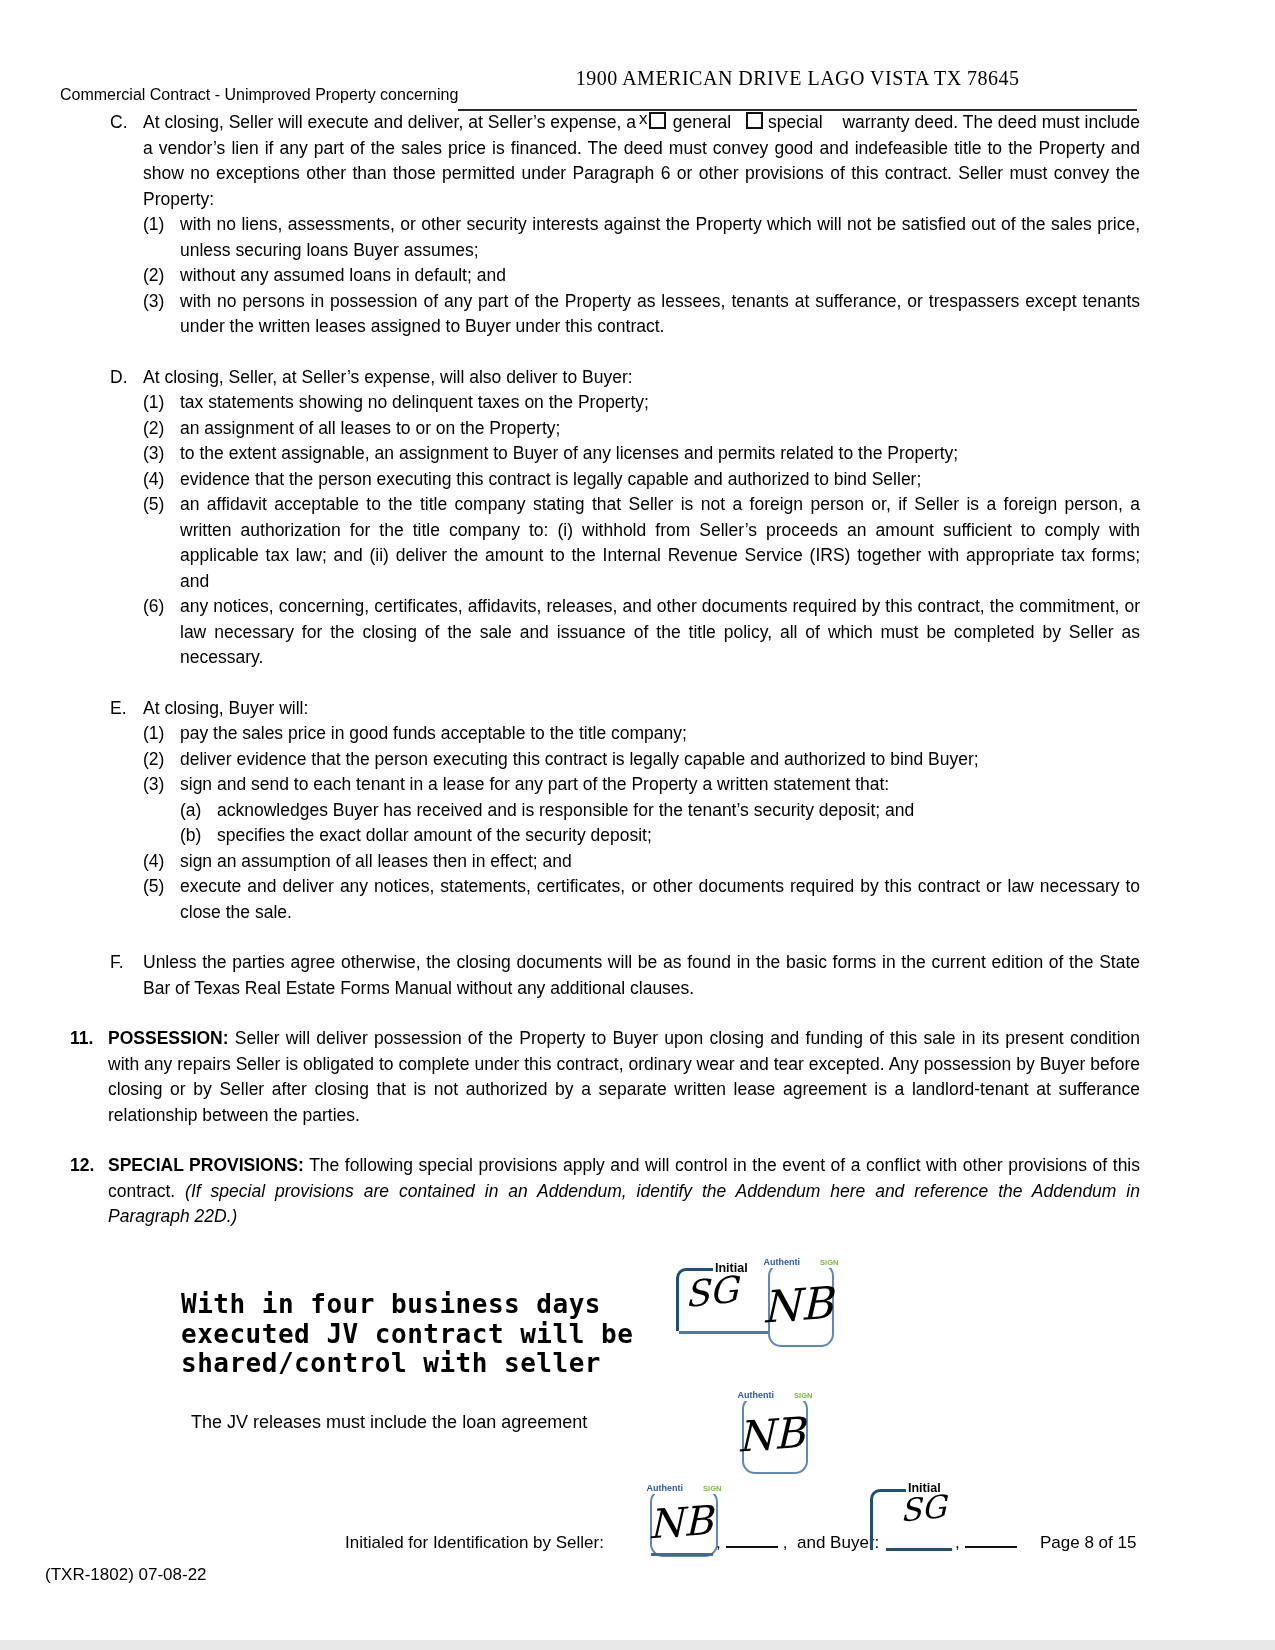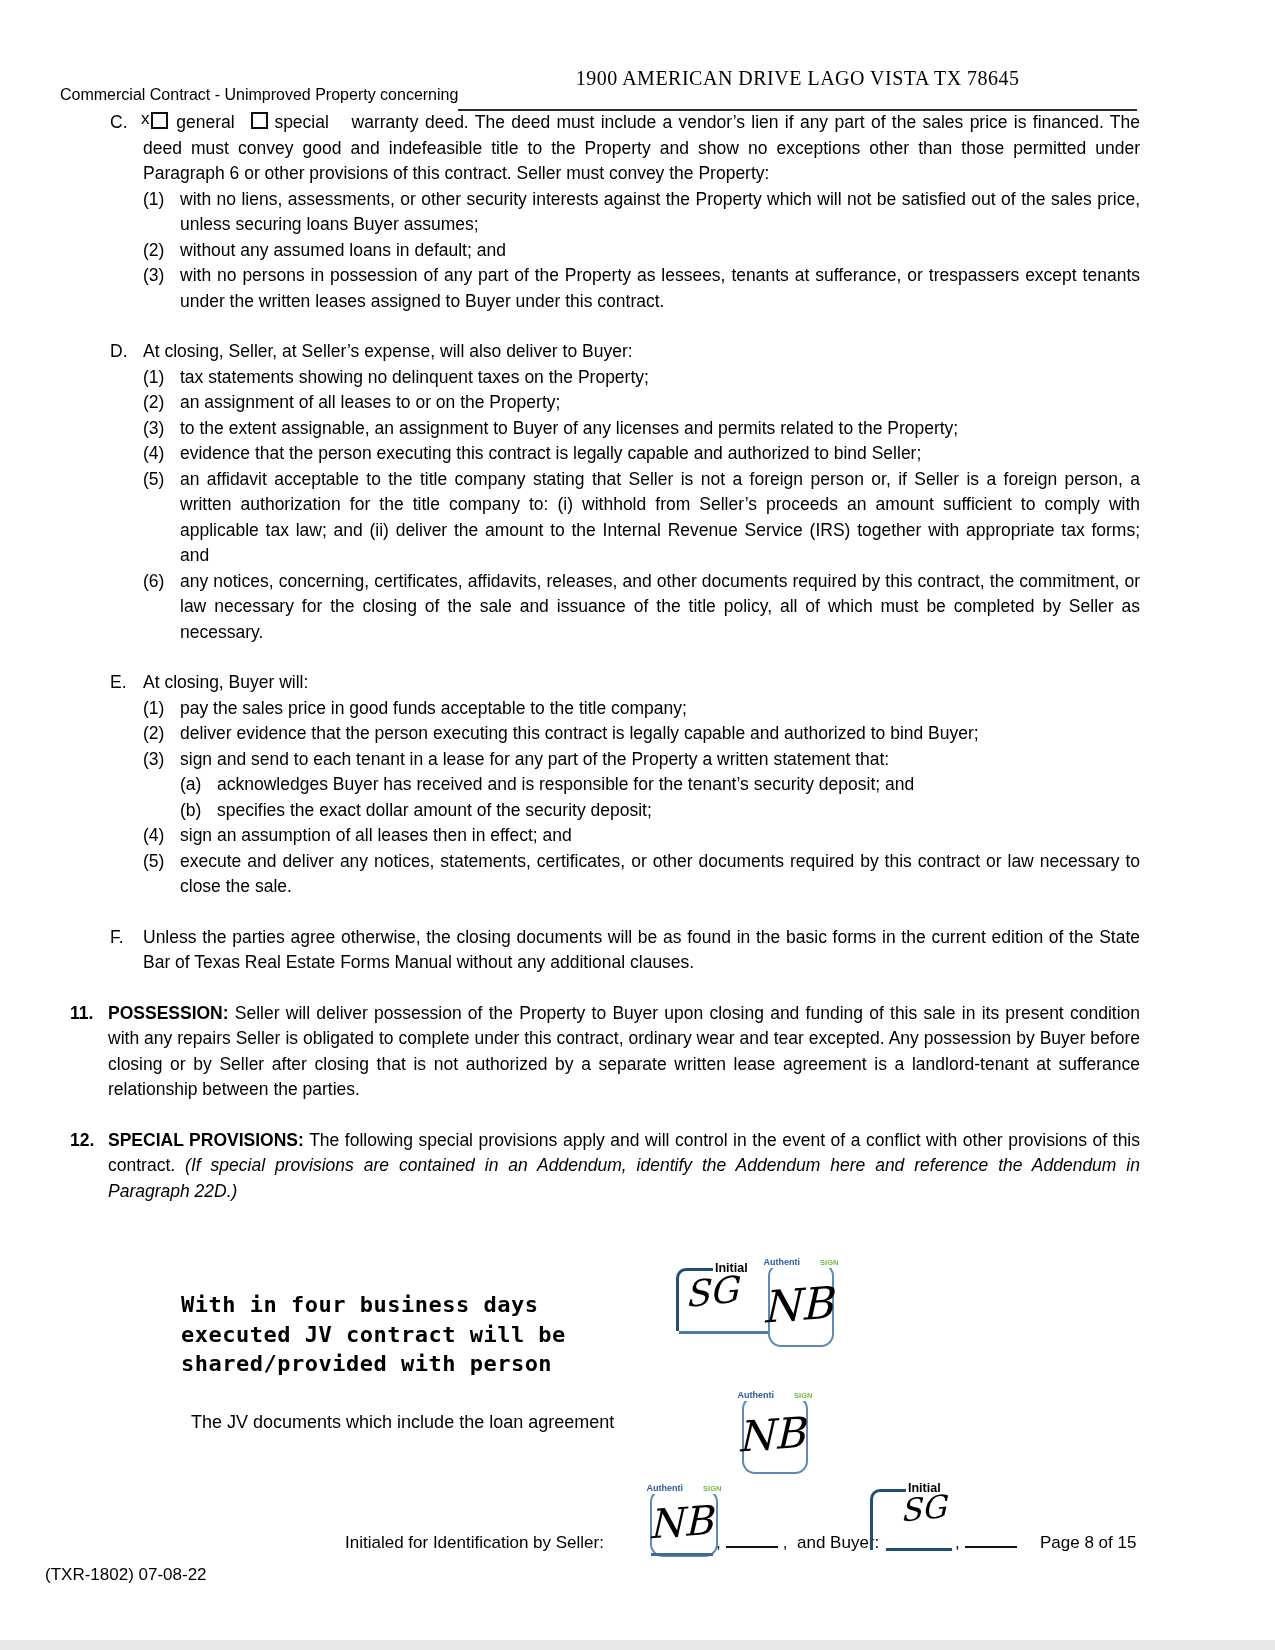--- a/index.html
+++ b/index.html
@@ -29,21 +29,21 @@
   .it{font-style:italic;}
 
   
   .cb{display:inline-block;width:13px;height:13px;border:2.3px solid #101010;vertical-align:-1px;}
   .cbwrap{position:relative;display:inline-block;margin-left:8px;margin-right:2px;}
   .cbwrap .mark{position:absolute;left:-10px;top:-4px;font-size:17px;}
   .cb-gap{display:inline-block;width:10px;}
 
   
   .typed{position:absolute;left:181px;top:1290px;font-family:"DejaVu Sans Mono",monospace;
-         font-weight:700;font-size:22px;line-height:29.5px;letter-spacing:.5px;}
+         font-weight:700;font-size:26px;line-height:29.5px;letter-spacing:.5px;}
   .jvnote{position:absolute;left:191px;top:1410px;font-size:18px;}
 
   
   .asbox{position:absolute;border:2.5px solid #5d89b4;border-radius:13px;background:#fff;
          display:flex;align-items:center;justify-content:center;}
   .asbox .brand{position:absolute;top:-8px;left:50%;transform:translateX(-50%);background:#fff;
                 padding:0 3px;font-size:9px;font-weight:700;color:#2b5ba3;white-space:nowrap;line-height:10px;}
   .brand .gr{color:#7ab53f;font-size:7.5px;padding-left:20px;}
   .hand{font-family:"DejaVu Serif",serif;font-style:italic;transform:rotate(-4deg) skewX(-6deg);}
   #nb1{left:768px;top:1263px;width:62px;height:80px;}
@@ -86,20 +86,21 @@
     <span class="hdr-label">Commercial Contract - Unimproved Property concerning</span>
     <span class="hdr-line">1900 AMERICAN DRIVE LAGO VISTA TX 78645</span>
   </div>
 
   <main>
 
     <div class="lblock">
       <span class="letter">C.</span>
       <div class="bodycol">
         <p class="just">
+          <span>At closing, Seller will execute and deliver, at Seller’s expense, a</span>
           <span class="cbwrap"><span class="mark">x</span><span class="cb"></span></span>
           <span>general</span>
           <span class="cb-gap"></span><span class="cb"></span>
           <span>special</span>
           <span class="cb-gap"></span>
           <span>warranty deed. The deed must include a vendor’s lien if any part of the sales price is financed. The deed must convey good and indefeasible title to the Property and show no exceptions other than those permitted under Paragraph 6 or other provisions of this contract.  Seller must convey the Property:</span>
         </p>
         <div class="li">
             <span class="num">(1)</span>
             <span class="itxt">with no liens, assessments, or other security interests against the Property which will not be satisfied out of the sales price, unless securing loans Buyer assumes;</span>
@@ -207,24 +208,24 @@
           <span class="it">(If special provisions are contained in an Addendum, identify the Addendum here and reference the Addendum in Paragraph 22D.)</span>
         </p>
       </div>
     </div>
 
   </main>
 
   <div class="typed">
     <div>With in four business days</div>
     <div>executed JV contract will be</div>
-    <div>shared/provided with person</div>
-  </div>
-
-  <div class="jvnote">The JV documents which include the loan agreement</div>
+    <div>shared/control with seller</div>
+  </div>
+
+  <div class="jvnote">The JV releases must include the loan agreement</div>
 
   <div class="init-corner" id="sg1-corner"></div>
   <div class="init-label" id="sg1-label">Initial</div>
   <div class="init-hand" id="sg1-hand">SG</div>
   <div id="sg1-line"></div>
 
   <div class="asbox" id="nb1">
     <span class="brand"><span>Authenti</span><span class="gr">SIGN</span></span>
     <span class="hand">NB</span>
   </div>

